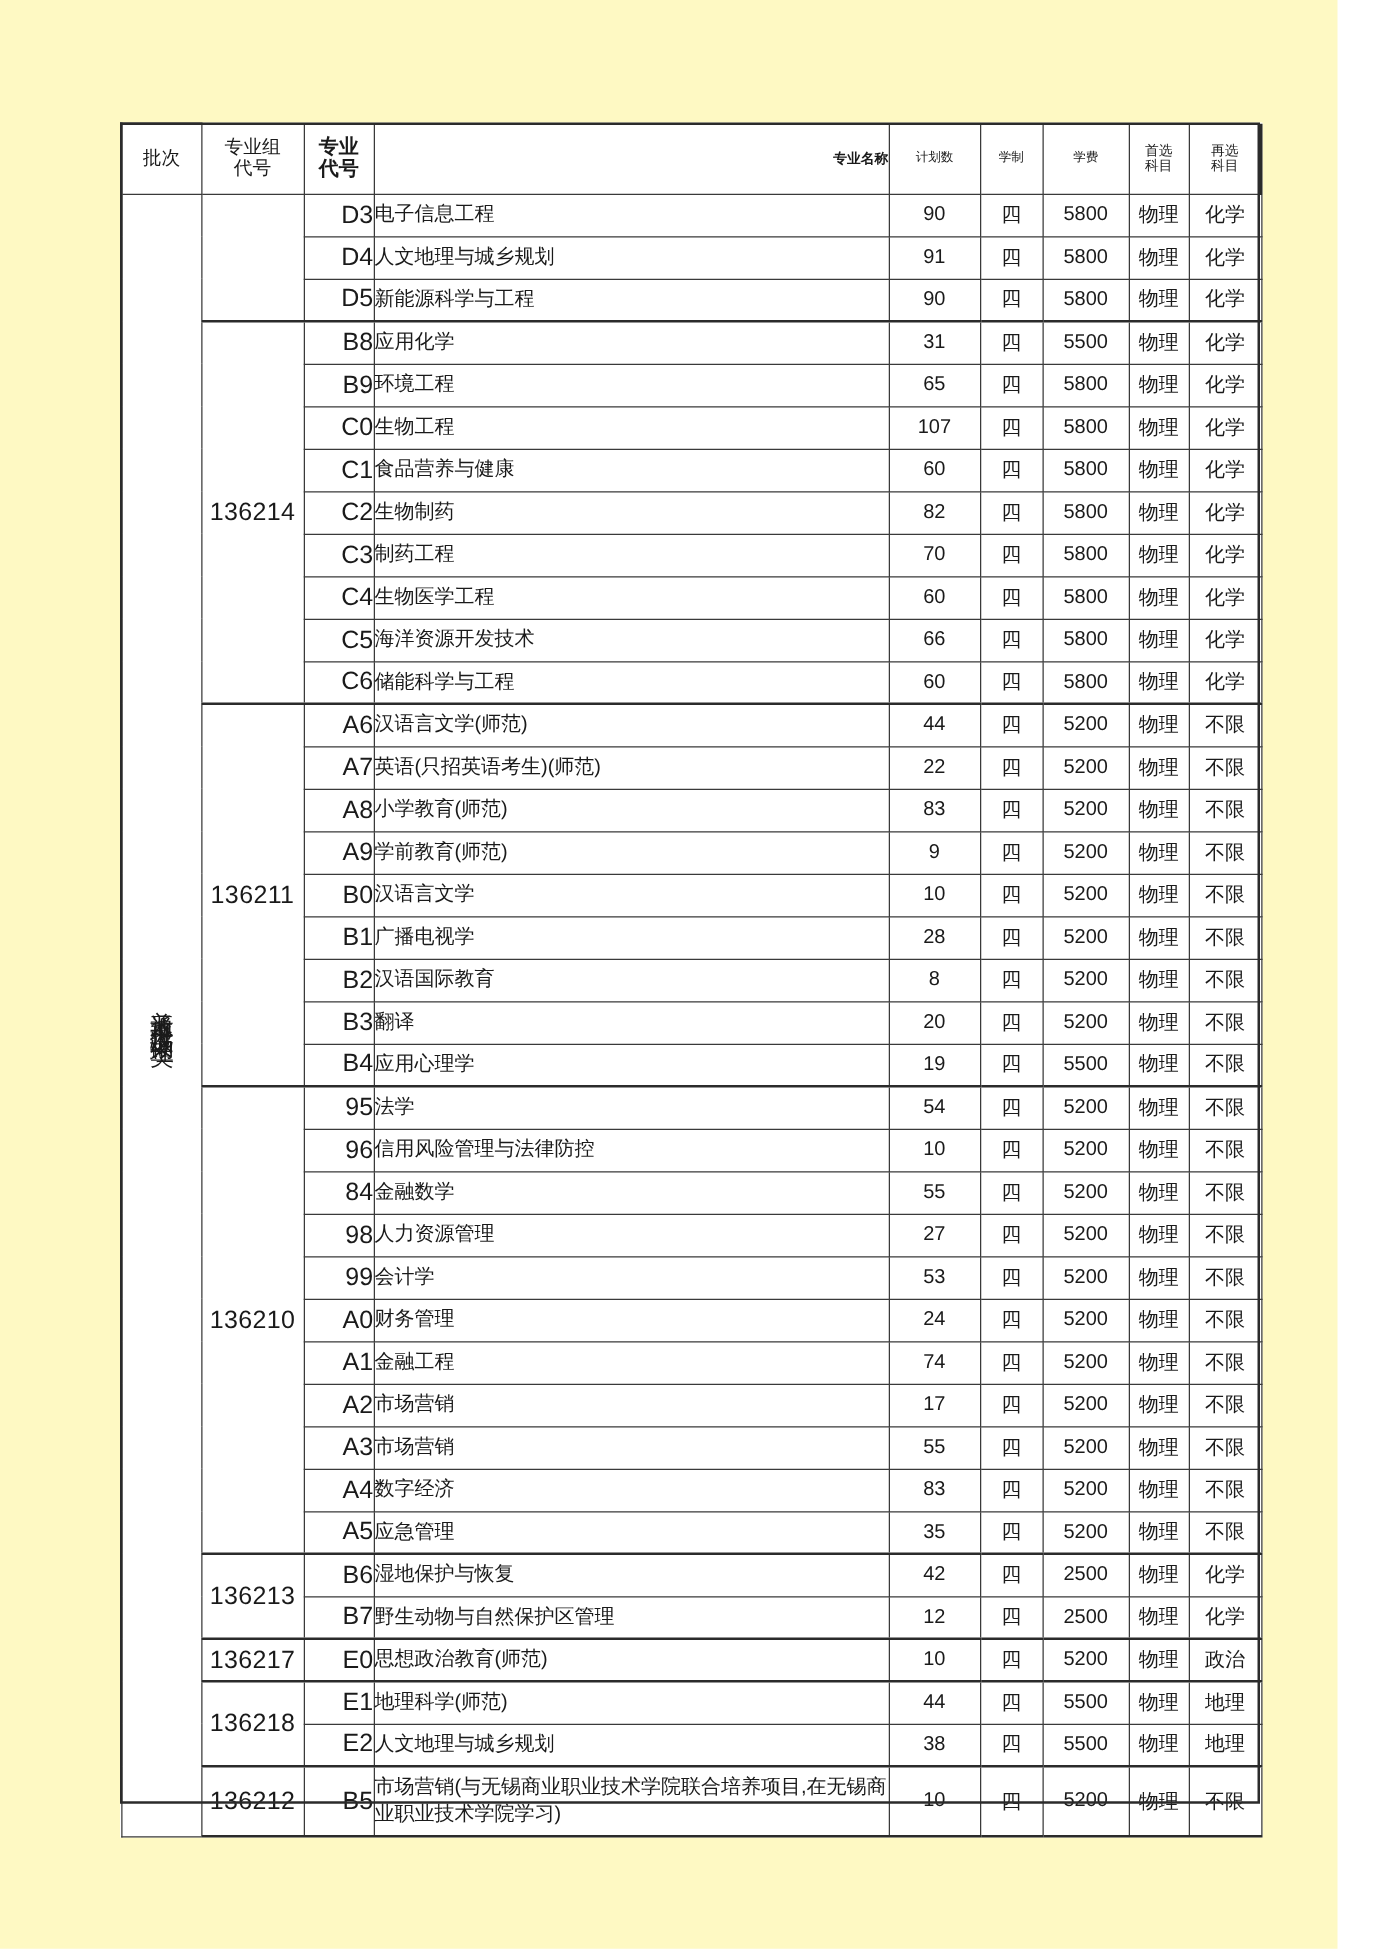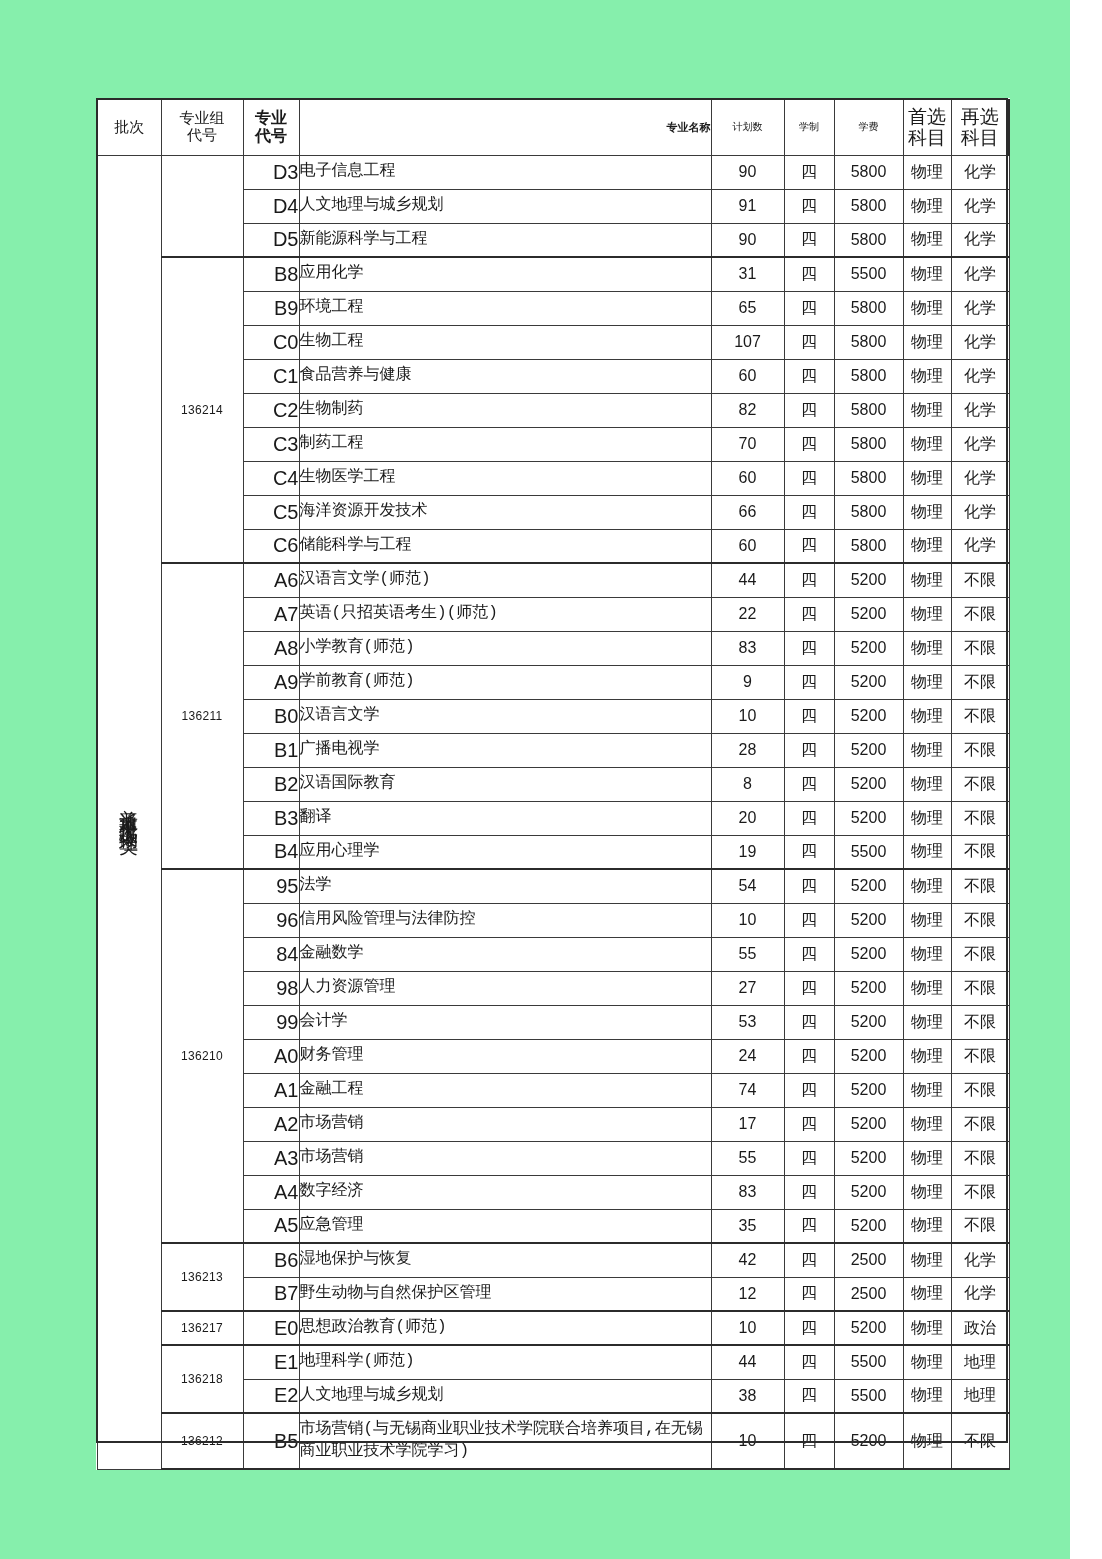--- a/index.html
+++ b/index.html
@@ -15,21 +15,21 @@
     position: relative;
     overflow: hidden;
   }
 
   .page {
     position: absolute;
     left: 0;
     top: 0;
     width: 1070px;
     height: 1559px;
-    background: #86efac;
+    background: #fef9c3;
   }
 
   .table-wrap {
     position: absolute;
     left: 96px;
     top: 98px;
     width: 912px;
   }
 
   table.plan-table {
@@ -99,21 +99,21 @@
   }
   thead td.th-majorname {
     text-align: right;
     padding-left: 7px;
     font-weight: bold;
     font-size: 11px;
   }
   thead td.th-first,
   thead td.th-second {
     font-weight: normal;
-    font-size: 19px;
+    font-size: 11px;
     margin-left: 44px;
   }
 
   
   tbody tr { height: 34px; }
   tbody tr.tall { height: 56px; }
 
   td.cell-batch {
     text-align: center;
     vertical-align: middle;
@@ -126,33 +126,33 @@
     font-size: 19px;
     line-height: 1;
     margin: 0 auto;
     display: inline-block;
     white-space: nowrap;
     font-family: "DejaVu Sans", "Liberation Sans", sans-serif;
   }
 
   td.cell-groupcode {
     text-align: center;
-    font-size: 12px;
+    font-size: 20px;
     letter-spacing: 0.3px;
   }
   td.cell-majorcode {
     text-align: right;
     font-size: 20px;
   }
   td.cell-majorname {
     text-align: left;
     padding-left: 7px;
     font-size: 16px;
     line-height: 1.35;
-    font-family: Liberation Mono, monospace;
+    font-family: Liberation Sans, sans-serif;
   }
   td.cell-plan,
   td.cell-years,
   td.cell-fee,
   td.cell-first,
   td.cell-second {
     text-align: center;
     font-size: 16px;
   }
   td.cell-years,

